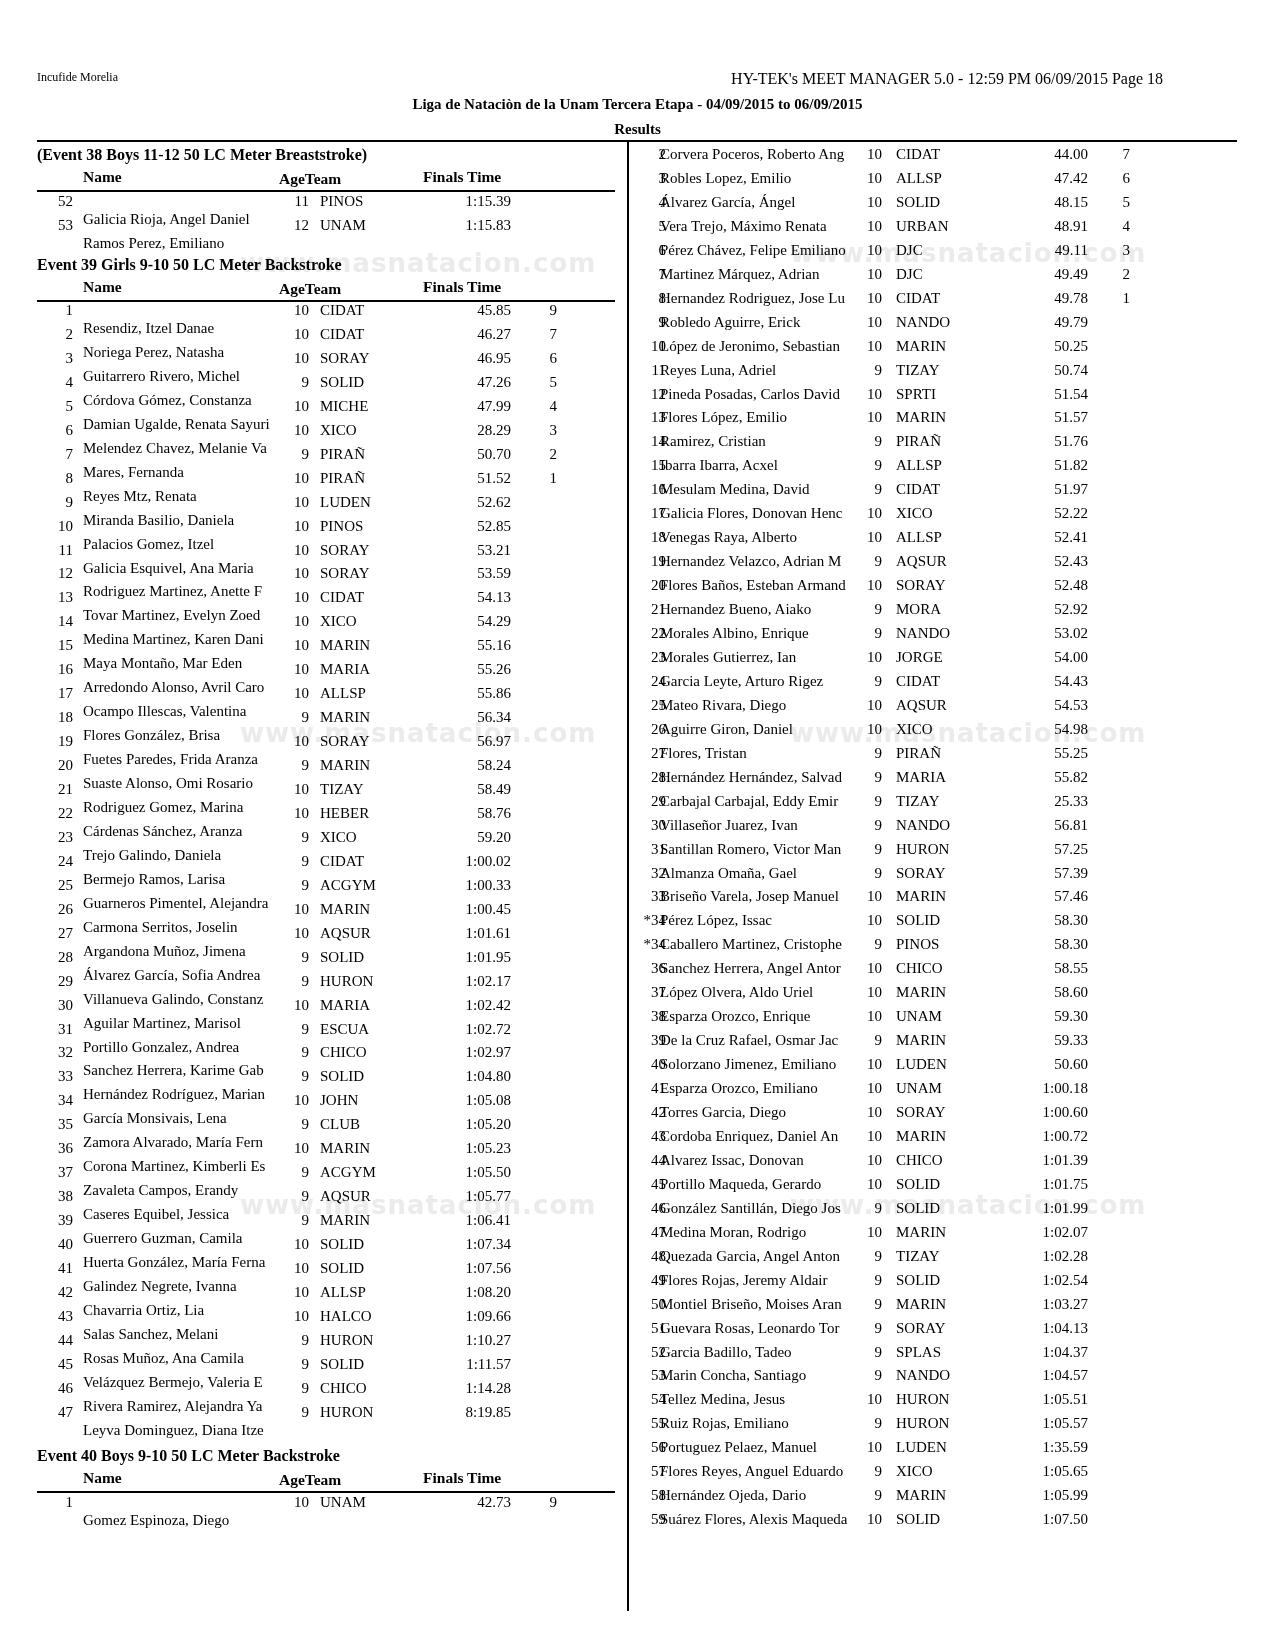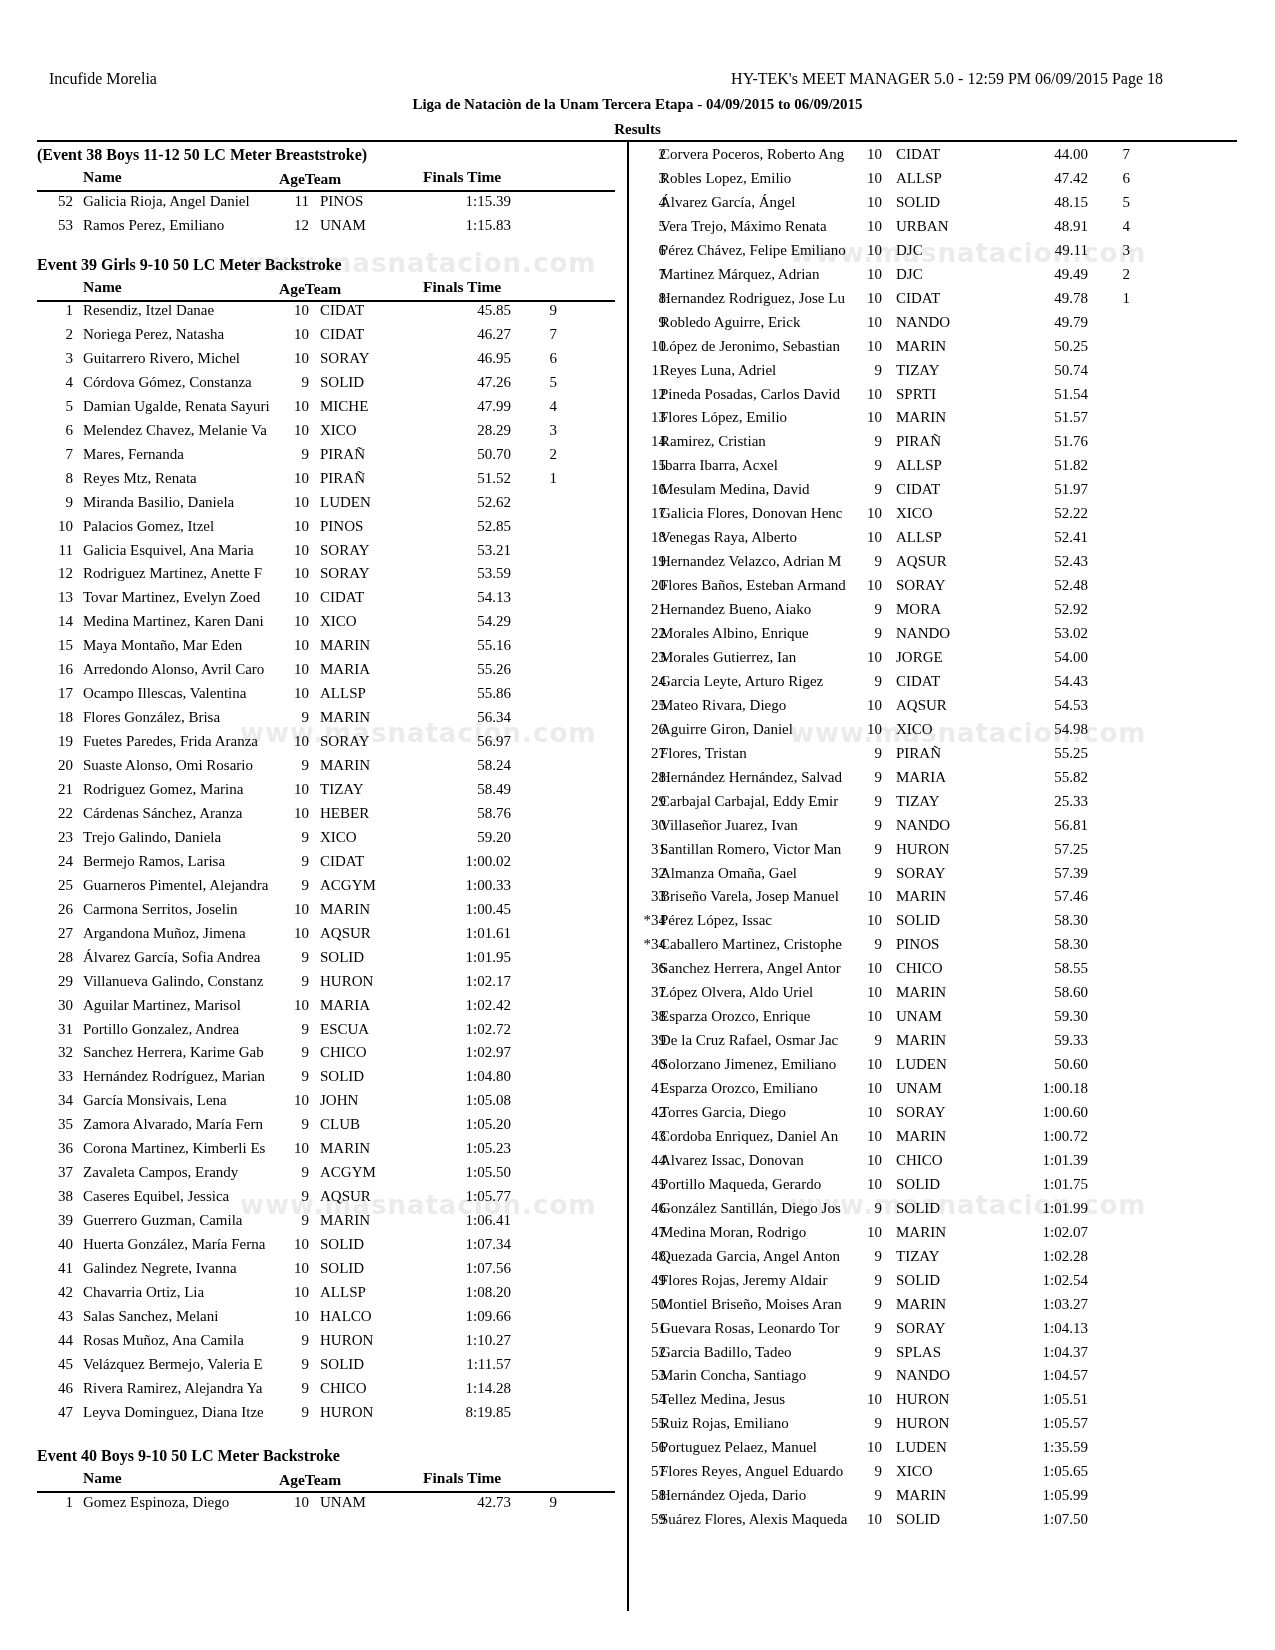--- a/index.html
+++ b/index.html
@@ -1,39 +1,39 @@
 <!DOCTYPE html>
 <html><head>
 <meta charset="utf-8">
 <style>
   html,body{margin:0;padding:0;background:#fff;}
   body{width:1275px;height:1650px;position:relative;overflow:hidden;
        font-family:"Liberation Serif","DejaVu Serif",serif;color:#000;}
   .abs{position:absolute;white-space:nowrap;}
-  .hdr-left{left:37px;top:70px;font-size:16px;margin-left:12px;}
+  .hdr-left{left:37px;top:70px;font-size:12px;}
   .hdr-right{right:112px;top:70px;font-size:16px;}
   .meet-title{left:0;width:1275px;text-align:center;top:96px;font-size:15px;font-weight:bold;}
   .results-title{left:0;width:1275px;text-align:center;top:121px;font-size:15px;font-weight:bold;}
   .top-rule{left:37px;top:140px;width:1200px;height:2px;background:#000;}
   .col-divider{left:627px;top:141px;width:2px;height:1470px;background:#000;}
   .col{position:absolute;top:0;}
   .col.left{left:37px;width:578px;}
   .col.right{left:630px;width:610px;}
   .event-title{position:absolute;left:0;font-size:16px;font-weight:bold;}
   .colhdr{position:absolute;left:0;width:578px;height:22px;font-size:15.5px;font-weight:bold;border-bottom:2px solid #000;}
   .colhdr span{position:absolute;top:2px;}
   .row{position:absolute;left:0;height:24px;font-size:15px;}
   .row span{position:absolute;top:0;overflow:hidden;white-space:nowrap;}
   .c-place{width:36px;text-align:right;}
   .c-name{width:200px;}
   .c-age{width:26px;text-align:right;}
   .c-team{width:80px;}
   .c-time{width:90px;text-align:right;}
   .c-pts{width:20px;text-align:right;}
-  .left .c-place{left:0;} .left .c-name{left:46px;} .left .c-age{left:246px;}
+  .left .c-place{left:0;} .left .c-name{left:46px;margin-top:18px;} .left .c-age{left:246px;}
   .left .c-team{left:283px;} .left .c-time{left:384px;} .left .c-pts{left:500px;}
   .right .c-place{left:0;} .right .c-name{left:30px;width:192px;} .right .c-age{left:226px;}
   .right .c-team{left:266px;} .right .c-time{left:368px;} .right .c-pts{left:480px;}
   .h-name{left:46px;} .h-age{left:242px;} .h-time{left:386px;}
   .watermark{position:absolute;font-family:"DejaVu Sans",sans-serif;font-weight:bold;font-size:26px;color:#ebebeb;z-index:0;letter-spacing:1px;}
   .row,.event-title,.colhdr{z-index:1;}
 </style>
 </head>
 <body>
 

